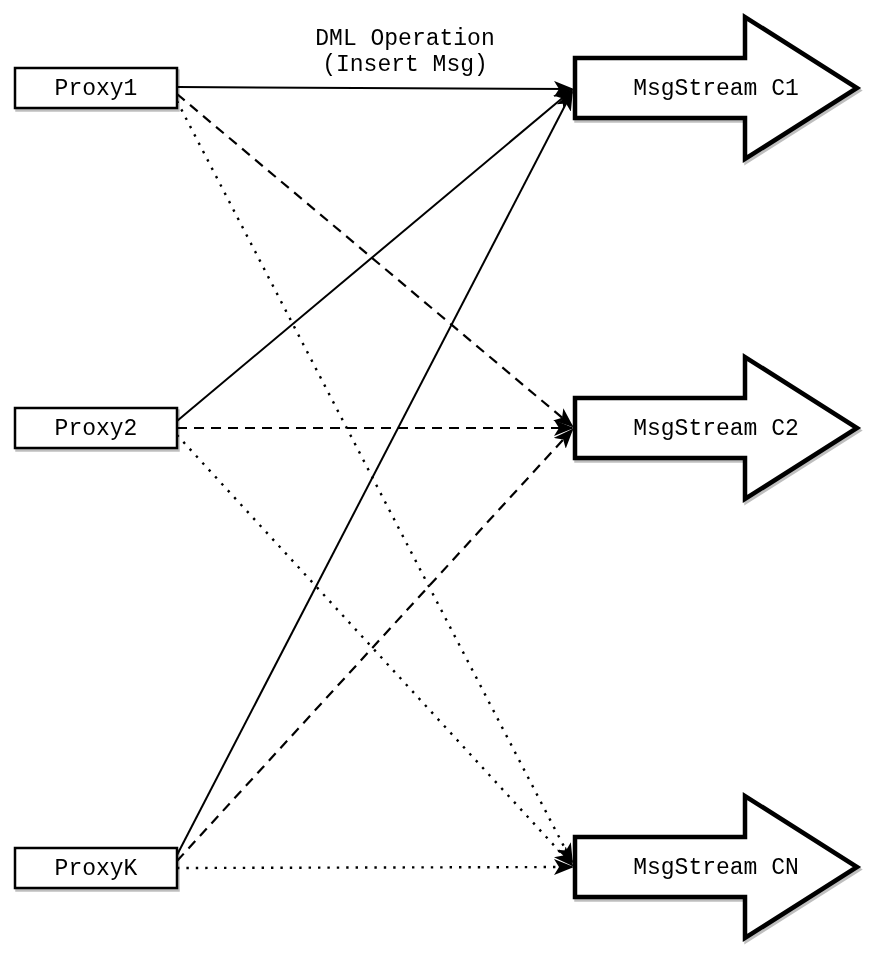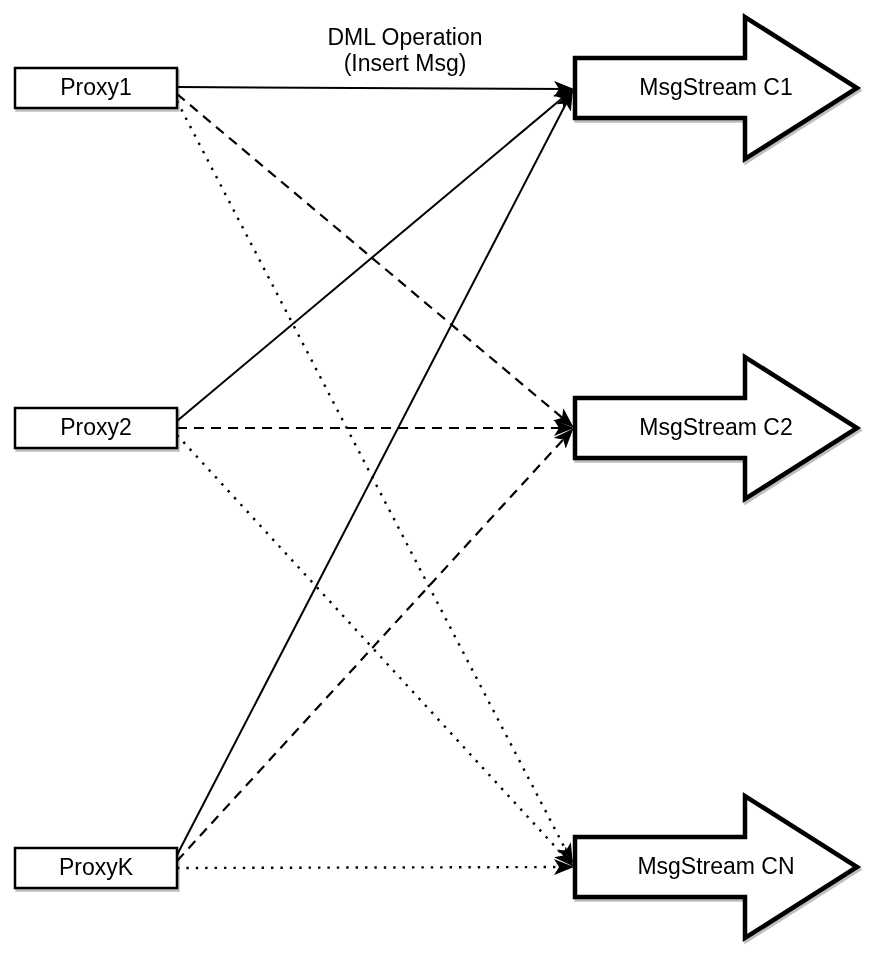--- a/index.html
+++ b/index.html
@@ -5,21 +5,21 @@
   html, body {
     margin: 0;
     padding: 0;
     background: #ffffff;
   }
   .canvas {
     position: relative;
     width: 875px;
     height: 956px;
     background: #ffffff;
-    font-family: Liberation Sans, sans-serif;
+    font-family: Liberation Mono, monospace;
   }
   svg { display: block; }
   .edge {
     stroke: #000000;
     fill: none;
   }
   .edge-solid  { stroke-width: 2; }
   .edge-dashed { stroke-width: 2.2; stroke-dasharray: 10 7; }
   .edge-dotted { stroke-width: 2.4; stroke-dasharray: 2.4 7; }
   .node-rect {

